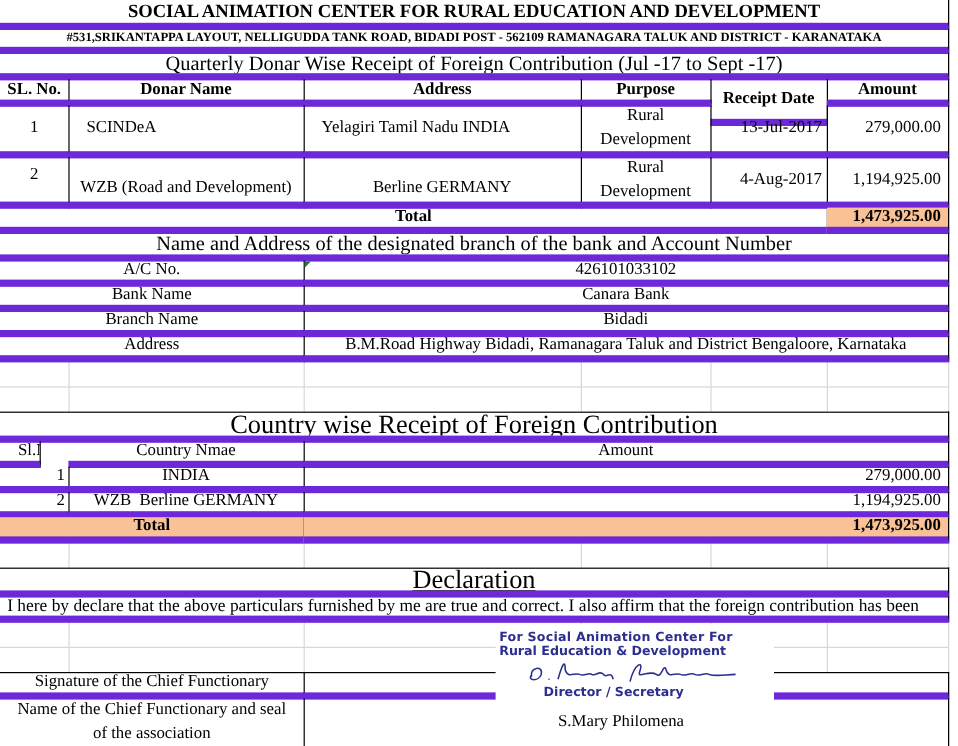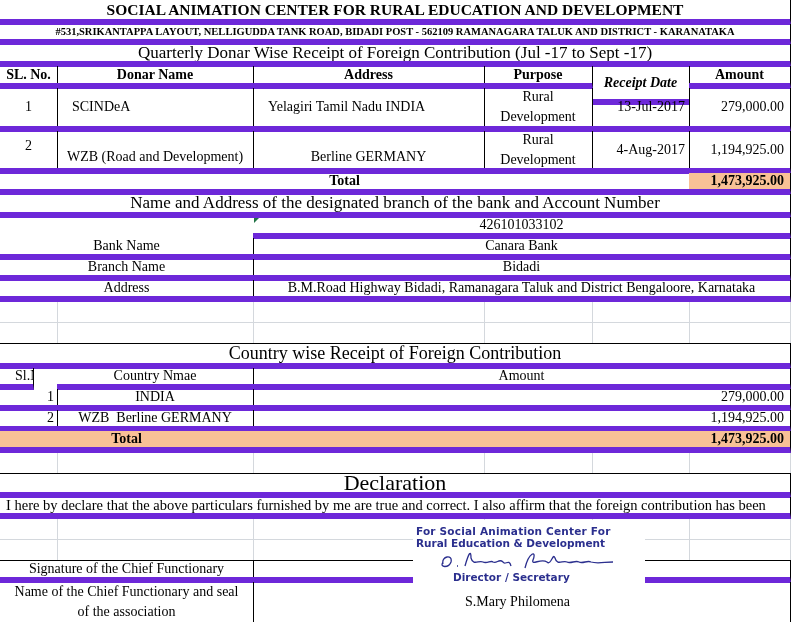--- a/index.html
+++ b/index.html
@@ -46,21 +46,21 @@
   <div class="gridline" style="left:790px;top:0;width:1px;height:622px;"></div>
 
   <div class="c bold br bb" style="left:0;top:0;width:791px;height:25px;font-size:15.5px;">SOCIAL ANIMATION CENTER FOR RURAL EDUCATION AND DEVELOPMENT</div>
   <div class="c bold br bb" style="left:0;top:24px;width:791px;height:21px;font-size:10.5px;">#531,SRIKANTAPPA LAYOUT, NELLIGUDDA TANK ROAD, BIDADI POST - 562109 RAMANAGARA TALUK AND DISTRICT - KARANATAKA</div>
   <div class="c br bb" style="left:0;top:44px;width:791px;height:23px;font-size:17px;">Quarterly Donar Wise Receipt of Foreign Contribution (Jul -17 to Sept -17)</div>
 
   <div class="c bold bb br" style="left:0;top:66px;width:58px;height:23px;">SL. No.</div>
   <div class="c bold bb br" style="left:57px;top:66px;width:197px;height:23px;">Donar Name</div>
   <div class="c bold bb br" style="left:253px;top:66px;width:232px;height:23px;">Address</div>
   <div class="c bold bb br" style="left:484px;top:66px;width:109px;height:23px;">Purpose</div>
-  <div class="c bold bb br" style="left:592px;top:66px;width:98px;height:39px;font-style:italic;">Receipt Date</div>
+  <div class="c bold bb br" style="left:592px;top:66px;width:98px;height:39px;">Receipt Date</div>
   <div class="c bold bb br" style="left:689px;top:66px;width:102px;height:23px;">Amount</div>
 
   <div class="c bb br" style="left:0;top:88px;width:58px;height:44px;">1</div>
   <div class="c bb br left" style="left:57px;top:88px;width:197px;height:44px;">SCINDeA</div>
   <div class="c bb br left" style="left:253px;top:88px;width:232px;height:44px;">Yelagiri Tamil Nadu INDIA</div>
   <div class="c bb br wrap" style="left:484px;top:88px;width:109px;height:44px;">
     <span>Rural</span>
     <span>Development</span>
   </div>
   <div class="c bb br right" style="left:592px;top:88px;width:98px;height:44px;padding-right:4px;">13-Jul-2017</div>
@@ -74,33 +74,34 @@
     <span>Development</span>
   </div>
   <div class="c bb br right" style="left:592px;top:131px;width:98px;height:43px;padding-right:4px;">4-Aug-2017</div>
   <div class="c bb br right" style="left:689px;top:131px;width:102px;height:43px;">1,194,925.00</div>
 
   <div class="c bold bb br" style="left:0;top:173px;width:690px;height:22px;">Total</div>
   <div class="c bold bb br right orange" style="left:689px;top:173px;width:102px;height:22px;">1,473,925.00</div>
 
   <div class="c bb br" style="left:0;top:194px;width:791px;height:24px;font-size:17px;">Name and Address of the designated branch of the bank and Account Number</div>
 
+  <div class="c bb br" style="left:0;top:217px;width:254px;height:22px;">A/C No.</div>
   <div class="c bb br" style="left:253px;top:217px;width:538px;height:22px;">426101033102</div>
   <div style="position:absolute;left:254px;top:218px;width:0;height:0;border-top:5px solid #217346;border-right:5px solid transparent;"></div>
 
   <div class="c bb br" style="left:0;top:238px;width:254px;height:22px;">Bank Name</div>
   <div class="c bb br" style="left:253px;top:238px;width:538px;height:22px;">Canara Bank</div>
 
   <div class="c bb br" style="left:0;top:259px;width:254px;height:22px;">Branch Name</div>
   <div class="c bb br" style="left:253px;top:259px;width:538px;height:22px;">Bidadi</div>
 
   <div class="c bb br" style="left:0;top:280px;width:254px;height:22px;">Address</div>
   <div class="c bb br" style="left:253px;top:280px;width:538px;height:22px;">B.M.Road Highway Bidadi, Ramanagara Taluk and District Bengaloore, Karnataka</div>
 
-  <div class="c bt bb br" style="left:0;top:343px;width:791px;height:26px;font-size:18px;">Country wise Receipt of Foreign Contribution</div>
+  <div class="c bt bb br" style="left:0;top:343px;width:791px;height:26px;font-size:22px;">Country wise Receipt of Foreign Contribution</div>
 
   <div class="c bb br left" style="left:0;top:368px;width:34px;height:22px;">Sl.No.</div>
   <div class="c bb br" style="left:57px;top:368px;width:197px;height:22px;">Country Nmae</div>
   <div class="c bb br" style="left:253px;top:368px;width:538px;height:22px;">Amount</div>
 
   <div class="c bb br right" style="left:0;top:389px;width:58px;height:22px;padding-right:3px;">1</div>
   <div class="c bb br" style="left:57px;top:389px;width:197px;height:22px;">INDIA</div>
   <div class="c bb br right" style="left:253px;top:389px;width:538px;height:22px;">279,000.00</div>
 
   <div class="c bb br right" style="left:0;top:410px;width:58px;height:22px;padding-right:3px;">2</div>

